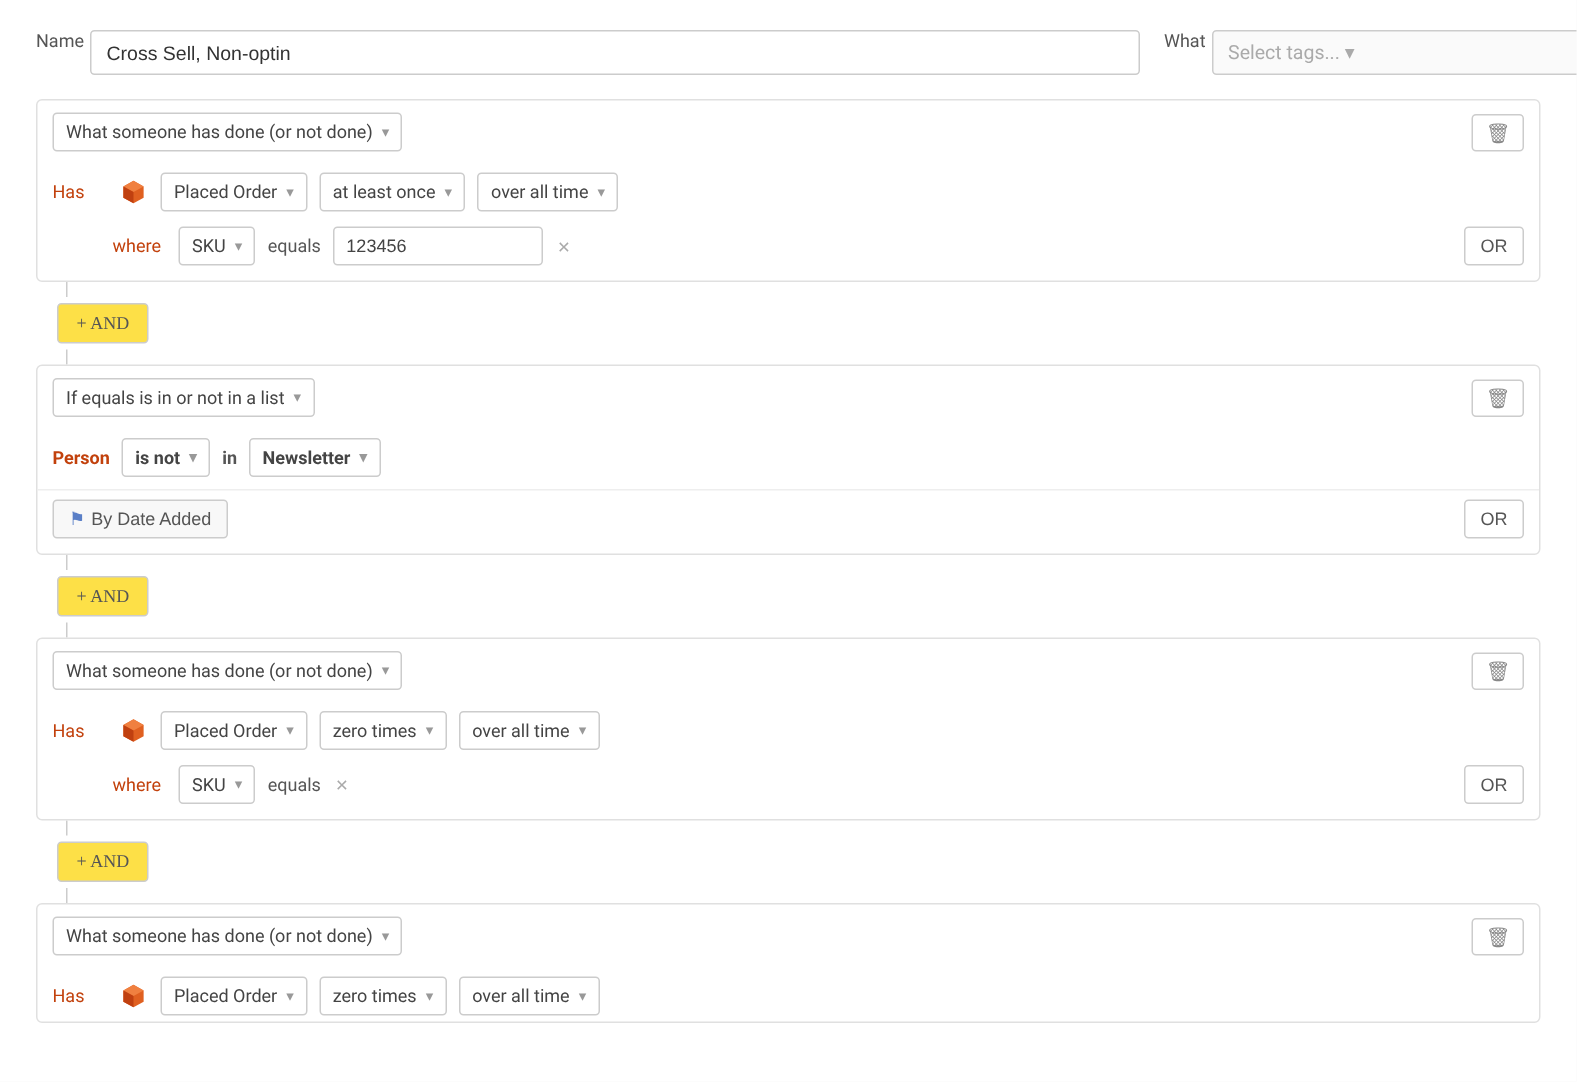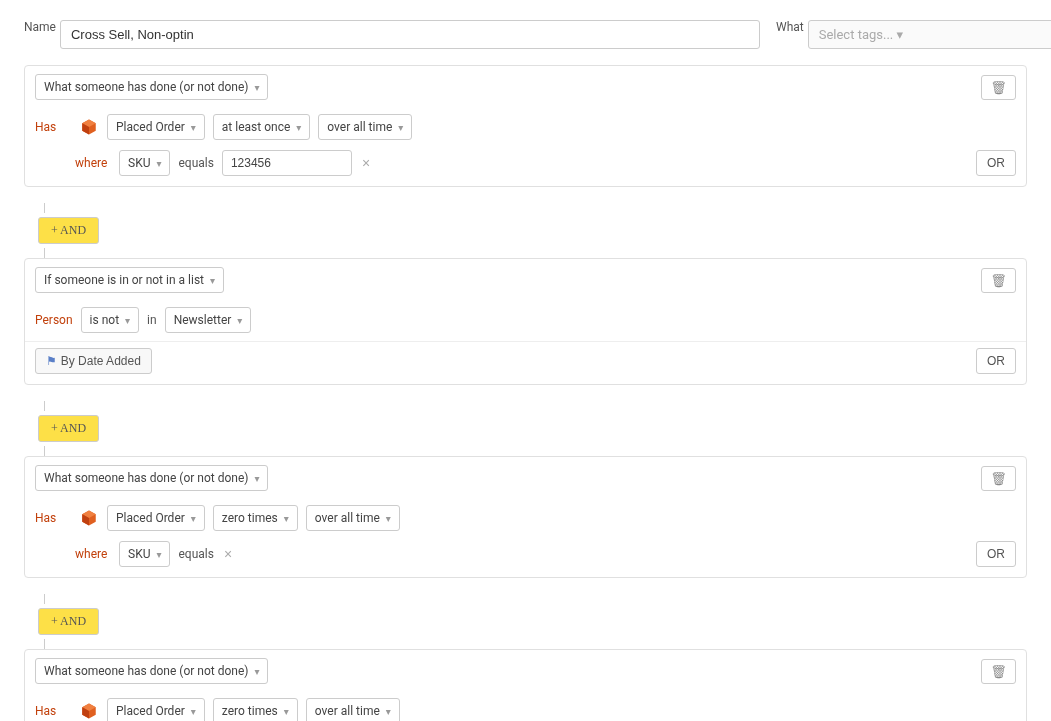--- a/index.html
+++ b/index.html
@@ -44,21 +44,21 @@
     .section-label {
       font-size: 13px;
       font-weight: 500;
       color: #555;
       margin-bottom: 10px;
     }
     .definition-block {
       border: 1px solid #e0e0e0;
       border-radius: 4px;
       background: #fff;
-      margin-bottom: 16px;
+      margin-bottom: 0;
       position: relative;
     }
     .select-box {
       border: 1px solid #ccc;
       border-radius: 3px;
       padding: 5px 8px;
       font-size: 12px;
       background: #fff;
       color: #444;
       cursor: pointer;
@@ -100,21 +100,21 @@
     .magento-svg {
       width: 18px;
       height: 18px;
     }
     .value-input {
       border: 1px solid #ccc;
       border-radius: 3px;
       padding: 5px 8px;
       font-size: 12px;
       background: #fff;
-      width: 130px;
+      width: 140px;
       outline: none;
       color: #444;
     }
     .clear-btn {
       color: #aaa;
       cursor: pointer;
       font-size: 14px;
       line-height: 1;
       padding: 2px;
       background: none;
@@ -228,29 +228,29 @@
 
   <div style="padding-left:14px;display:flex;flex-direction:column;align-items:flex-start;">
     <div style="width:1px;height:10px;background:#ccc;margin-left:6px;"></div>
     <button class="and-btn">+ AND</button>
     <div style="width:1px;height:10px;background:#ccc;margin-left:6px;"></div>
   </div>
 
   <div class="definition-block">
     <div style="display:flex;align-items:center;justify-content:space-between;padding:8px 10px;">
       <div class="select-box">
-        <span>If someone is in or not in a list</span>
+        <span>If equals is in or not in a list</span>
         <span class="caret">▾</span>
       </div>
       <button class="delete-btn">
         <span>🗑</span>
       </button>
     </div>
 
-    <div style="display:flex;align-items:center;gap:8px;padding:6px 10px 8px 10px;">
+    <div style="display:flex;align-items:center;gap:8px;padding:6px 10px 8px 10px;font-weight:bold;">
       <span class="row-label">Person</span>
       <div class="select-box">
         <span>is not</span>
         <span class="caret">▾</span>
       </div>
       <span style="font-size:12px;color:#555;">in</span>
       <div class="select-box">
         <span>Newsletter</span>
         <span class="caret">▾</span>
       </div>

